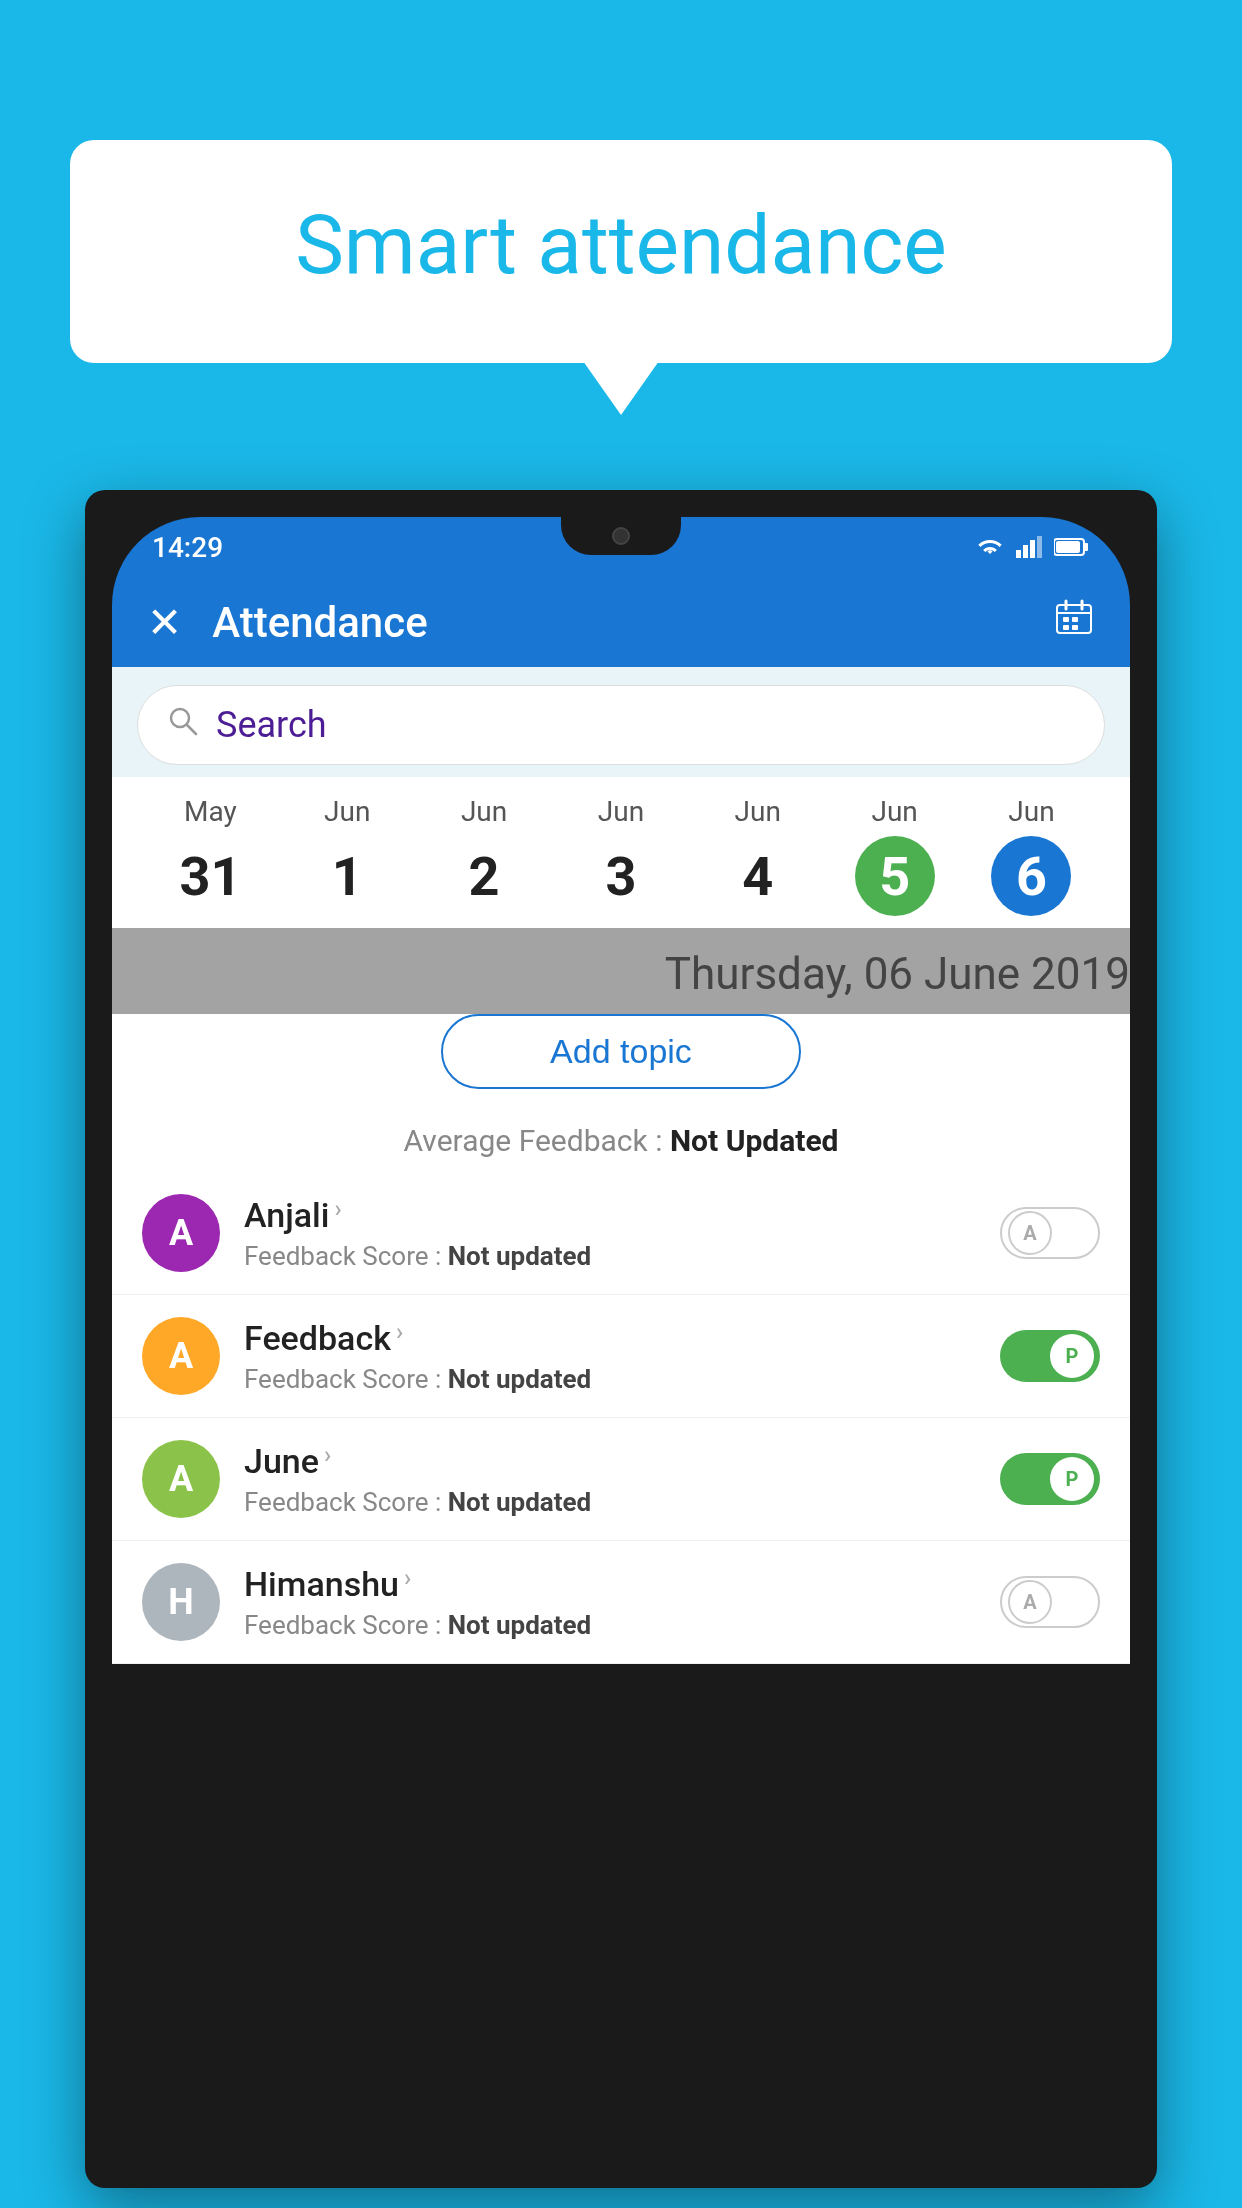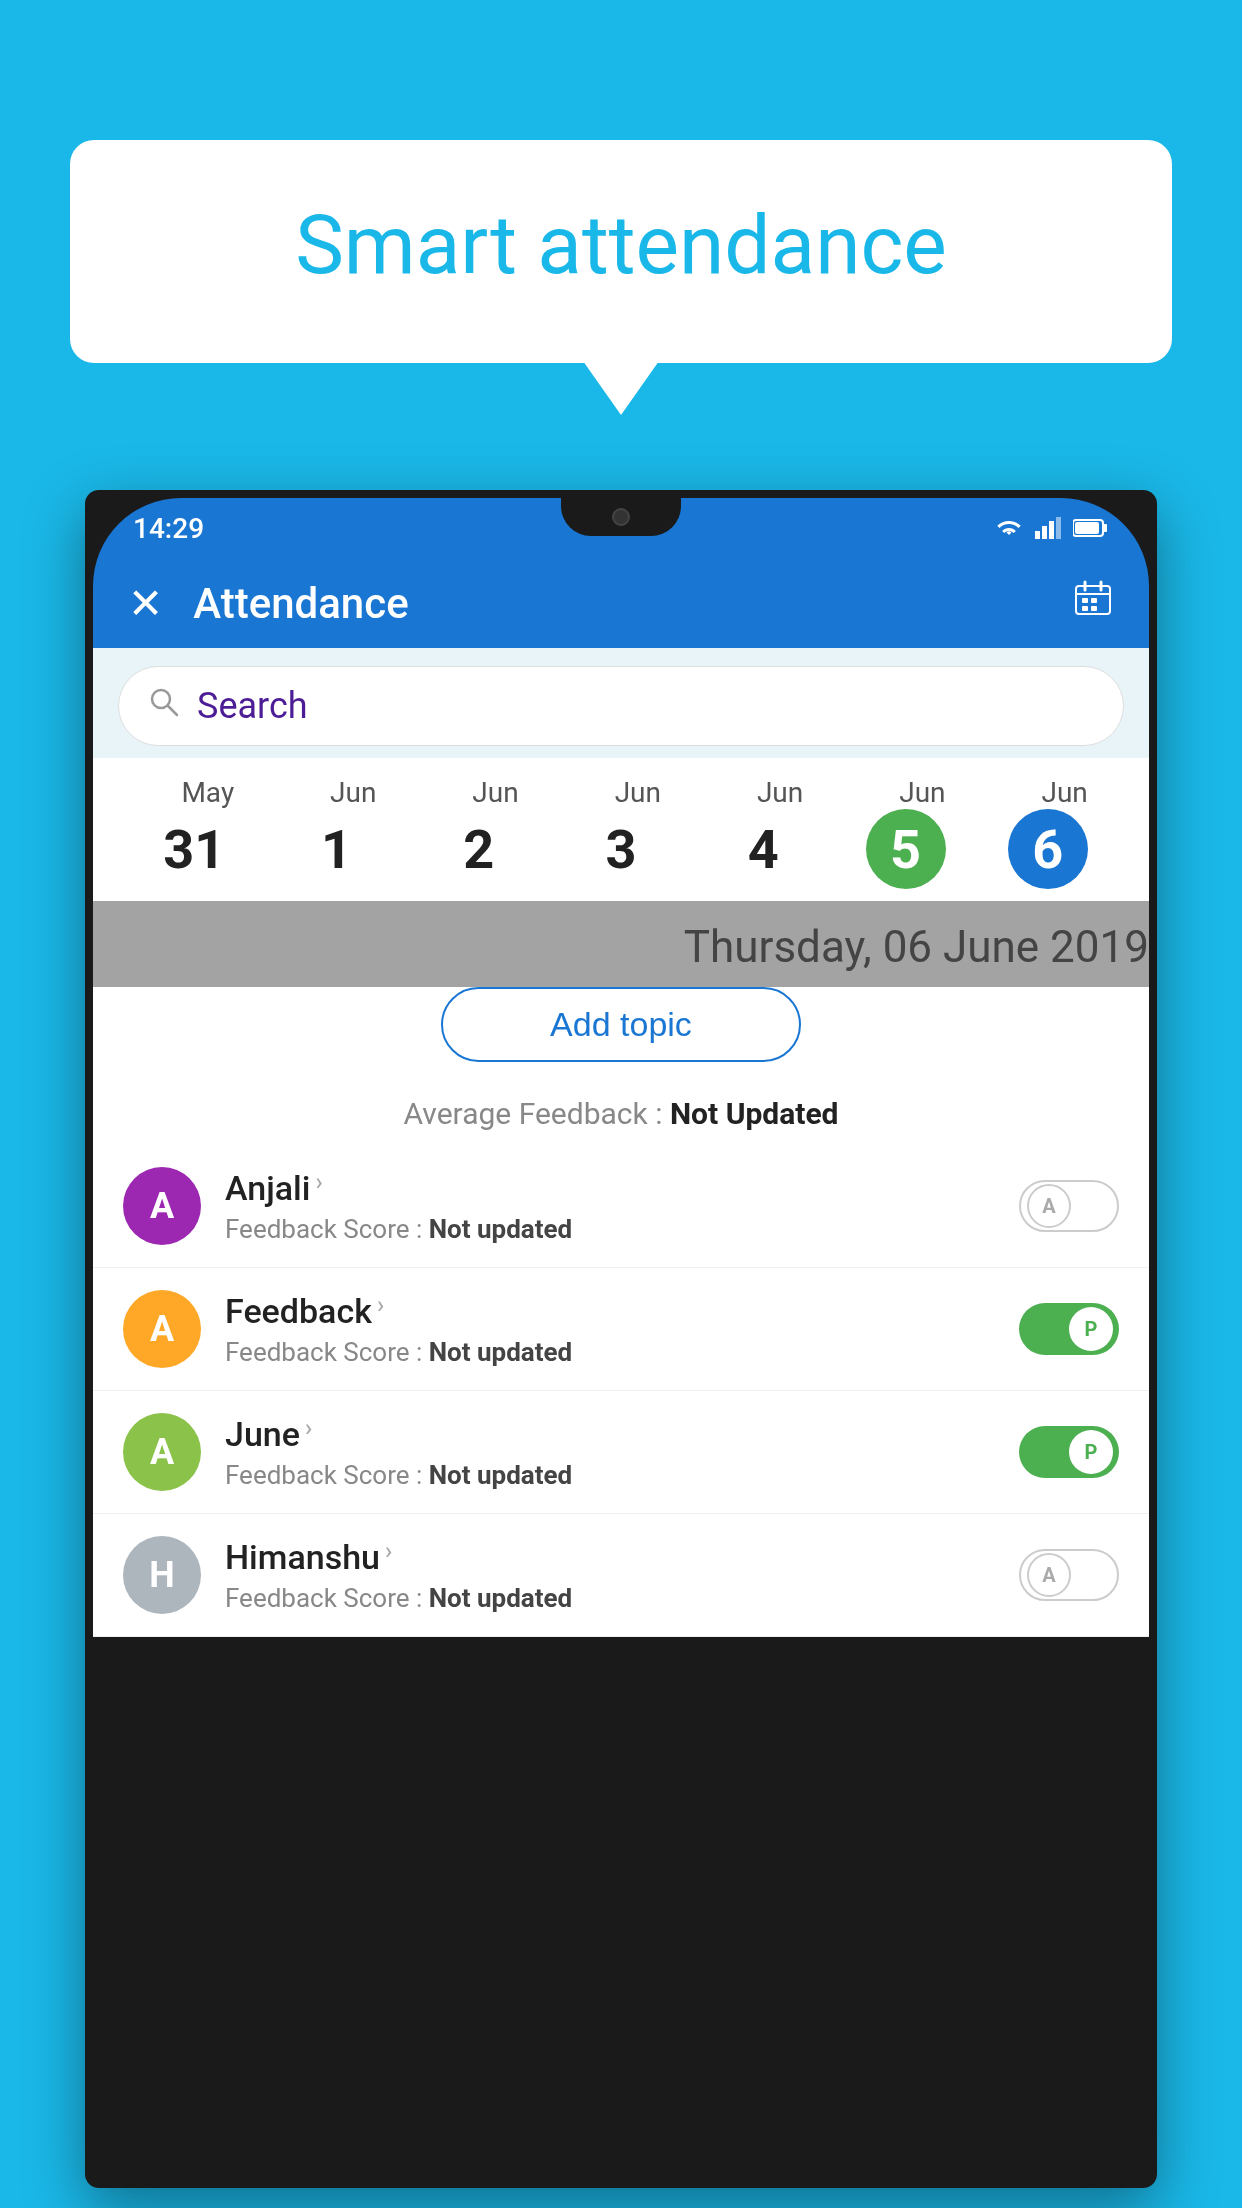--- a/index.html
+++ b/index.html
@@ -57,22 +57,22 @@
     }
 
     
     .phone-frame {
       position: absolute;
       top: 490px;
       left: 85px;
       right: 85px;
       bottom: 20px;
       background: #1a1a1a;
-      border-radius: 14px;
-      padding: 0;
+      border-radius: 20px;
+      padding: 19px;
       box-shadow: 0 20px 60px rgba(0,0,0,0.4);
     }
 
     .phone-inner {
       background: #1a1a1a;
       border-radius: 88px;
       overflow: hidden;
       height: 100%;
       position: relative;
     }
@@ -182,22 +182,22 @@
       display: flex;
       align-items: center;
       padding: 18px 30px 12px;
       background: white;
       justify-content: space-around;
     }
 
     .date-item {
       display: flex;
       flex-direction: column;
-      align-items: flex-end;
-      gap: 0;
+      align-items: center;
+      gap: 8px;
     }
 
     .date-month {
       font-size: 28px;
       color: #555;
       font-weight: 400;
     }
 
     .date-num {
       font-size: 54px;

